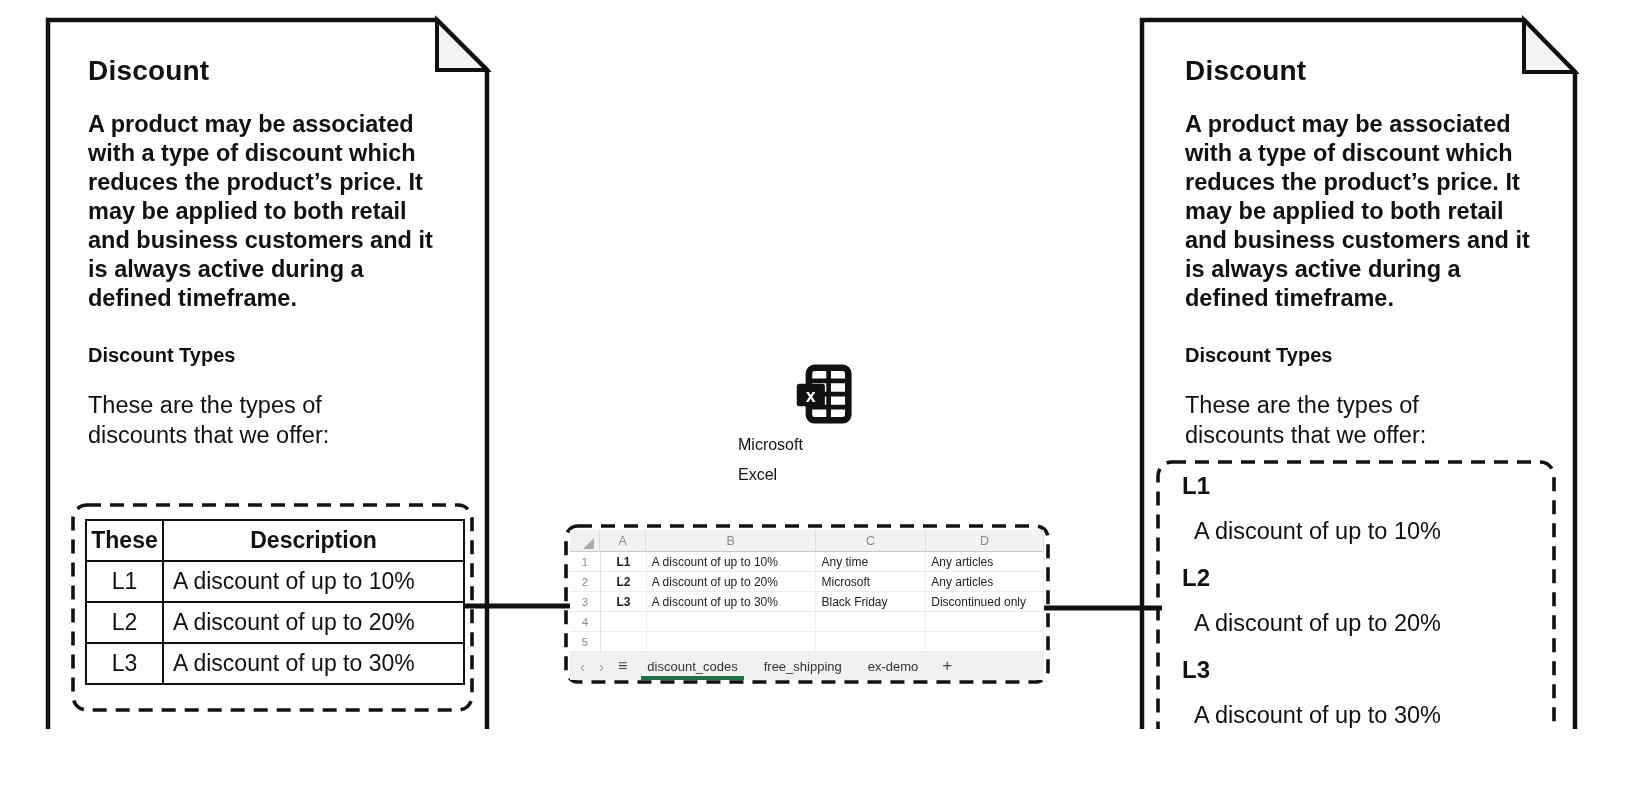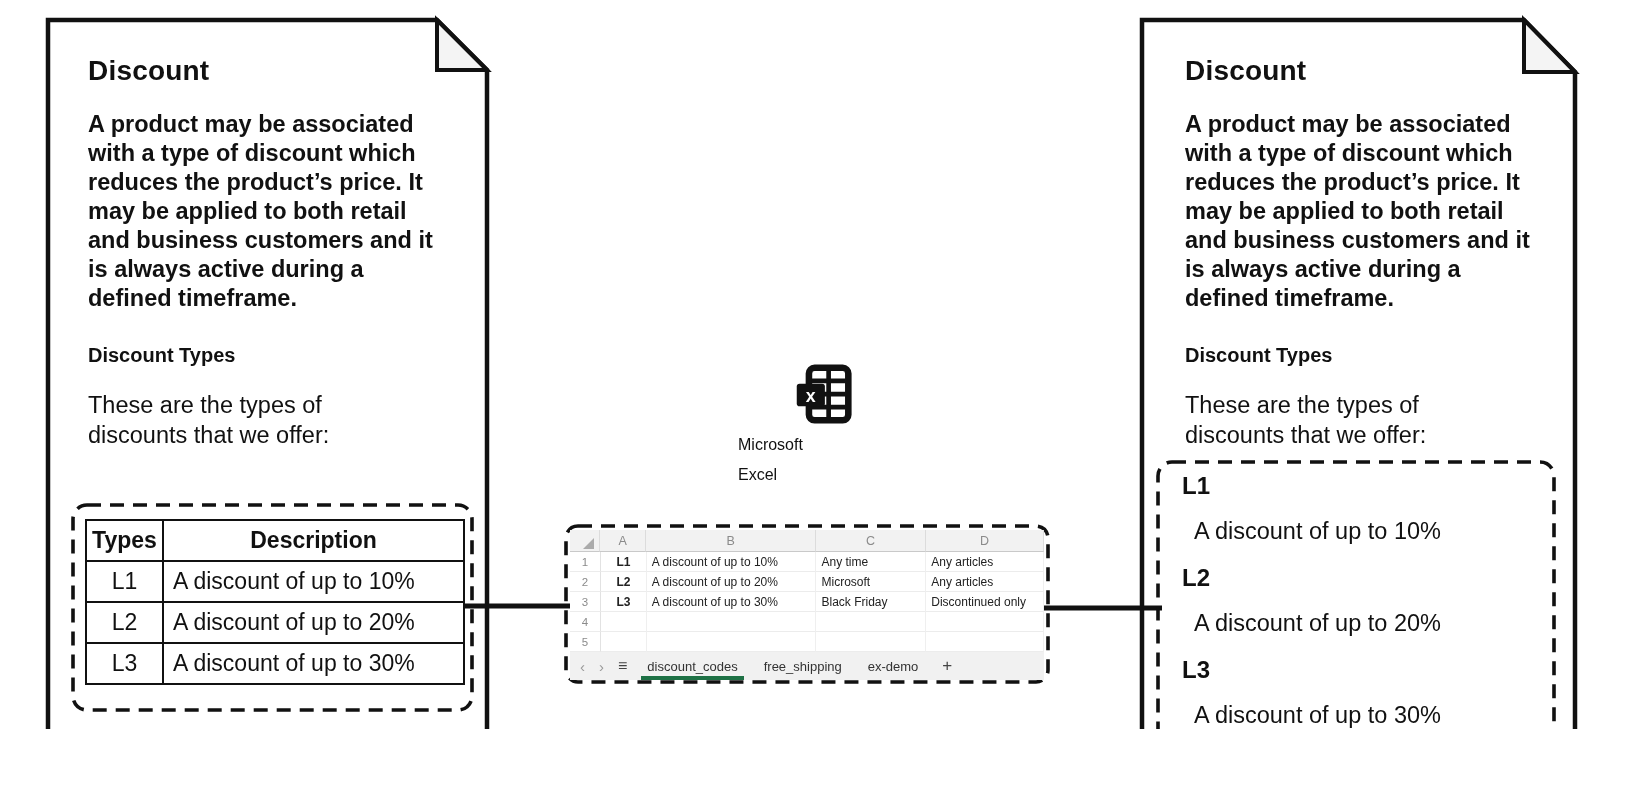--- a/index.html
+++ b/index.html
@@ -90,21 +90,21 @@
   <div class="abs doc-intro pre" style="left:88px; top:390px;">These are the types of
 discounts that we offer:</div>
 
   <table class="abs disc-table" style="left:85px; top:519px;">
     <colgroup>
         <col class="c-type">
         <col>
       </colgroup>
     <tbody>
         <tr>
-      <th>Types</th>
+      <th>These</th>
       <th>Description</th>
     </tr>
     <tr>
       <td class="type">L1</td>
       <td class="desc">A discount of up to 10%</td>
     </tr>
     <tr>
       <td class="type">L2</td>
       <td class="desc">A discount of up to 20%</td>
     </tr>

